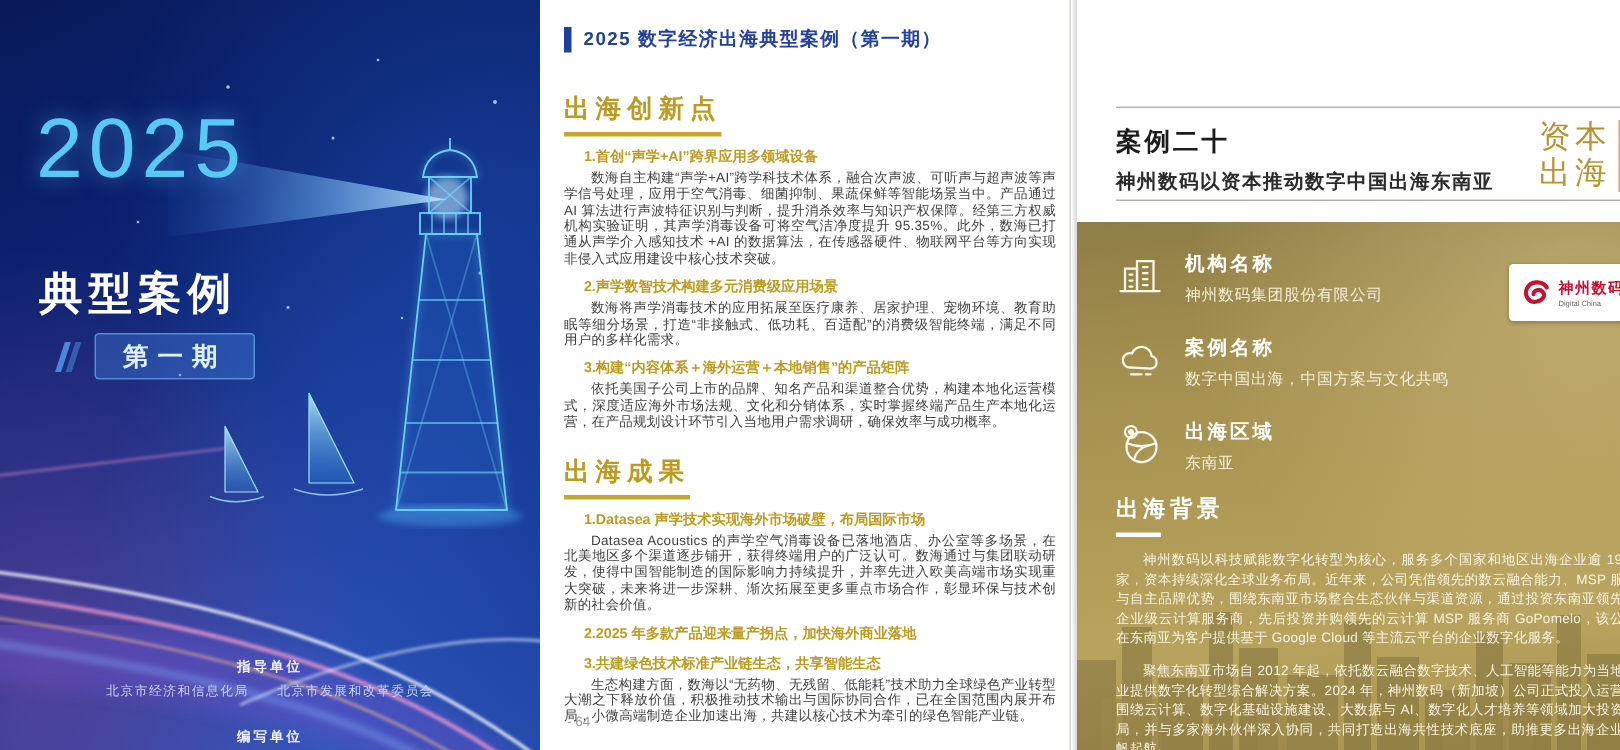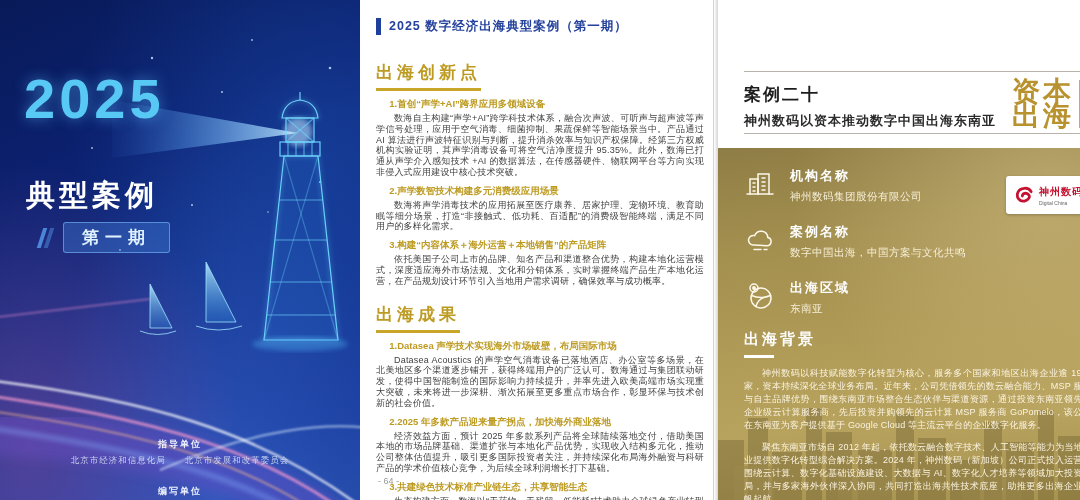--- a/index.html
+++ b/index.html
@@ -9,21 +9,21 @@
 
   
   .cover{position:absolute;left:0;top:0;width:360px;height:500px;overflow:hidden;
     background:linear-gradient(155deg,#081a58 0%,#0c2170 30%,#123089 60%,#1b3fa0 85%,#234aa8 100%);}
   .cover-haze{position:absolute;inset:0;
     background:
       radial-gradient(ellipse at 8% 90%, rgba(216,94,170,.30), transparent 45%),
       radial-gradient(ellipse at 60% 100%, rgba(90,140,255,.28), transparent 55%),
       radial-gradient(ellipse at 85% 30%, rgba(40,120,230,.25), transparent 55%);}
   .cover-art{position:absolute;left:0;top:0;}
-  .cover-year{position:absolute;left:24px;top:66px;font-size:56px;font-weight:bold;
+  .cover-year{position:absolute;left:24px;top:66px;font-size:56px;font-weight:normal;
     color:#58c9f5;letter-spacing:4px;text-shadow:0 0 14px rgba(90,190,255,.55);}
   .cover-title1{position:absolute;left:26px;top:138px;font-size:29px;font-weight:bold;
     color:#ffffff;letter-spacing:4px;}
   .cover-title2{position:absolute;left:26px;top:176px;font-size:29px;font-weight:bold;
     color:#ffffff;letter-spacing:4px;}
   .issue-badge{position:absolute;left:40px;top:222px;display:flex;align-items:center;gap:19px;}
   .issue-slash{width:4px;height:20px;background:#4b86d8;transform:skewX(-18deg);box-shadow:7px 0 0 rgba(75,134,216,.55);}
   .issue-box{padding:3px 18px;font-size:17px;font-weight:bold;color:#dff0ff;letter-spacing:6px;
     background:rgba(70,135,225,.35);border:1px solid rgba(130,195,255,.55);border-radius:3px;}
   .cover-footer{position:absolute;left:0;right:0;top:420px;text-align:center;color:#dbe4fa;}
@@ -47,21 +47,21 @@
 
   
   .right{position:absolute;left:718px;top:0;width:390px;height:500px;background:#ffffff;}
   .r-edge{position:absolute;right:0;top:0;bottom:0;width:4px;
     background:linear-gradient(to left, rgba(0,0,0,.14), rgba(0,0,0,0));}
   .case-header{position:absolute;left:26px;right:14px;top:71px;height:63px;
     border-top:1px solid #b7b3ab;border-bottom:1px solid #b7b3ab;}
   .case-number{margin-top:11px;font-size:17px;font-weight:bold;color:#1c1c1c;letter-spacing:2px;}
   .case-title{margin-top:6px;font-size:13px;font-weight:bold;color:#2b2b2b;letter-spacing:1px;}
   .case-badge{position:absolute;right:2px;top:8px;display:flex;gap:5px;align-items:flex-start;}
-  .badge-text{font-size:28px;font-weight:bold;color:#b8922f;letter-spacing:3px;line-height:24px;text-align:center;}
+  .badge-text{font-size:21px;font-weight:normal;color:#b8922f;letter-spacing:3px;line-height:24px;text-align:center;}
   .badge-ribbon{width:13px;height:48px;background:#c9ad54;display:flex;align-items:center;justify-content:center;}
   .badge-ribbon span{writing-mode:vertical-rl;font-size:6px;color:#fff;letter-spacing:1px;}
   .gold{position:absolute;left:0;right:0;top:148px;bottom:0;overflow:hidden;
     background:linear-gradient(175deg,#8e7d45 0%,#a28e4e 25%,#b09b57 55%,#b7a35e 75%,#a79350 100%);}
   .gold-sky{position:absolute;inset:0;
     background:radial-gradient(ellipse at 85% 12%, rgba(235,215,160,.38), transparent 55%);}
   .city{position:absolute;left:0;right:0;bottom:0;opacity:.5;}
   .g-content{position:absolute;left:26px;right:16px;top:0;}
   .info-row{display:flex;gap:14px;align-items:flex-start;margin-top:19px;}
   .info-icon{flex:0 0 32px;margin-top:1px;}
@@ -202,21 +202,20 @@
 
       <div class="sub-head">3.构建“内容体系＋海外运营＋本地销售”的产品矩阵</div>
       <p class="body-p">依托美国子公司上市的品牌、知名产品和渠道整合优势，构建本地化运营模式，深度适应海外市场法规、文化和分销体系，实时掌握终端产品生产本地化运营，在产品规划设计环节引入当地用户需求调研，确保效率与成功概率。</p>
 
       <div><h3 class="section-head" style="margin-top:16px;">出海成果</h3></div>
 
       <div class="sub-head">1.Datasea 声学技术实现海外市场破壁，布局国际市场</div>
       <p class="body-p">Datasea Acoustics 的声学空气消毒设备已落地酒店、办公室等多场景，在北美地区多个渠道逐步铺开，获得终端用户的广泛认可。数海通过与集团联动研发，使得中国智能制造的国际影响力持续提升，并率先进入欧美高端市场实现重大突破，未来将进一步深耕、渐次拓展至更多重点市场合作，彰显环保与技术创新的社会价值。</p>
 
       <div class="sub-head">2.2025 年多款产品迎来量产拐点，加快海外商业落地</div>
-      <p class="body-p">经济效益方面，预计 2025 年多款系列产品将全球陆续落地交付，借助美国本地的市场品牌基础、渠道扩张与本地化产品优势，实现收入结构多元化，推动公司整体估值提升，吸引更多国际投资者关注，并持续深化布局海外融资与科研产品的学术价值核心竞争，为后续全球利润增长打下基础。</p>
 
       <div class="sub-head">3.共建绿色技术标准产业链生态，共享智能生态</div>
       <p class="body-p">生态构建方面，数海以“无药物、无残留、低能耗”技术助力全球绿色产业转型大潮之下释放价值，积极推动技术输出与国际协同合作，已在全国范围内展开布局，小微高端制造企业加速出海，共建以核心技术为牵引的绿色智能产业链。</p>
     </div>
     <div class="page-num">- 64 -</div>
     <div class="m-edge"></div>
   </section>
 
   <div class="gutter-line"></div>
 

